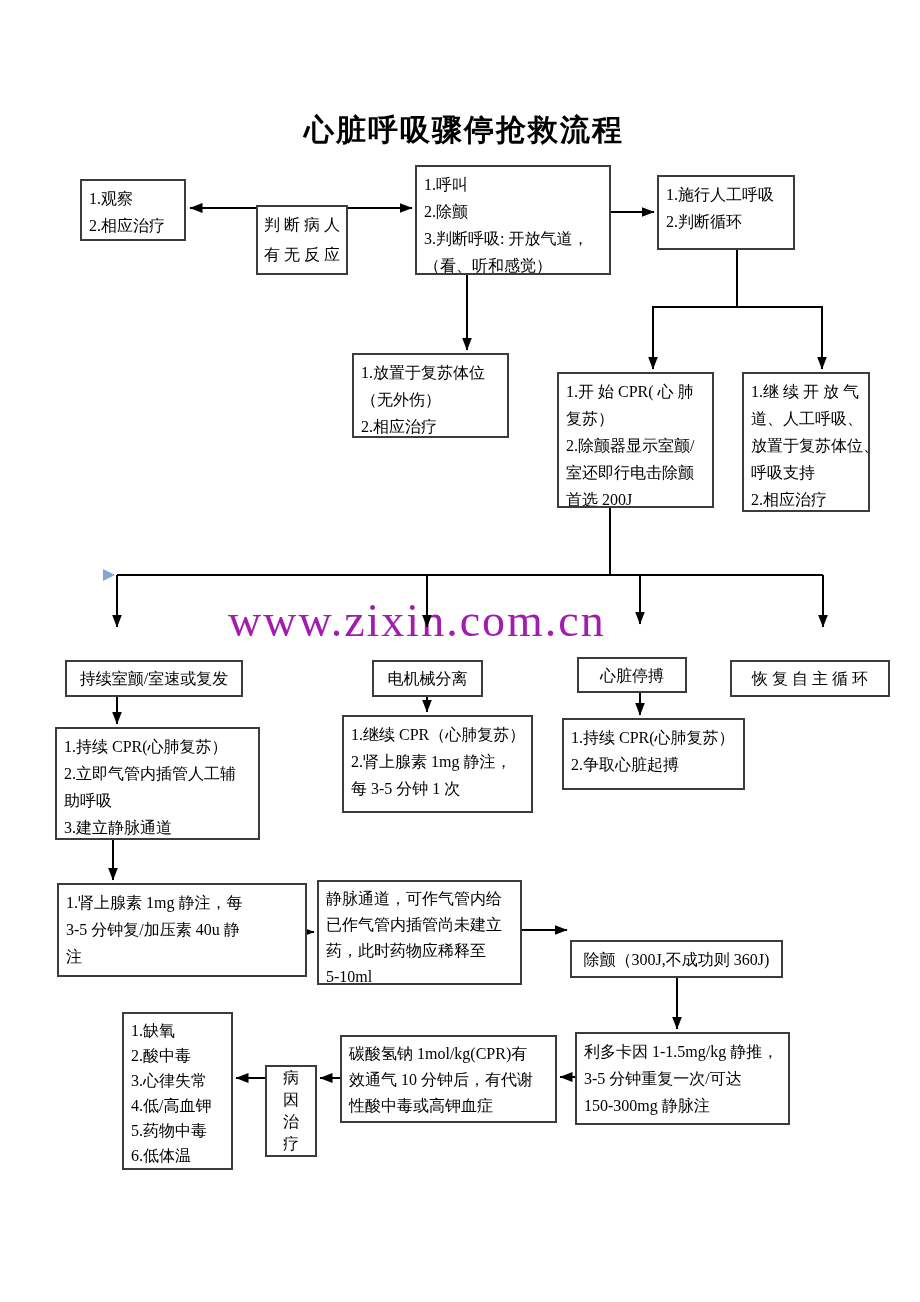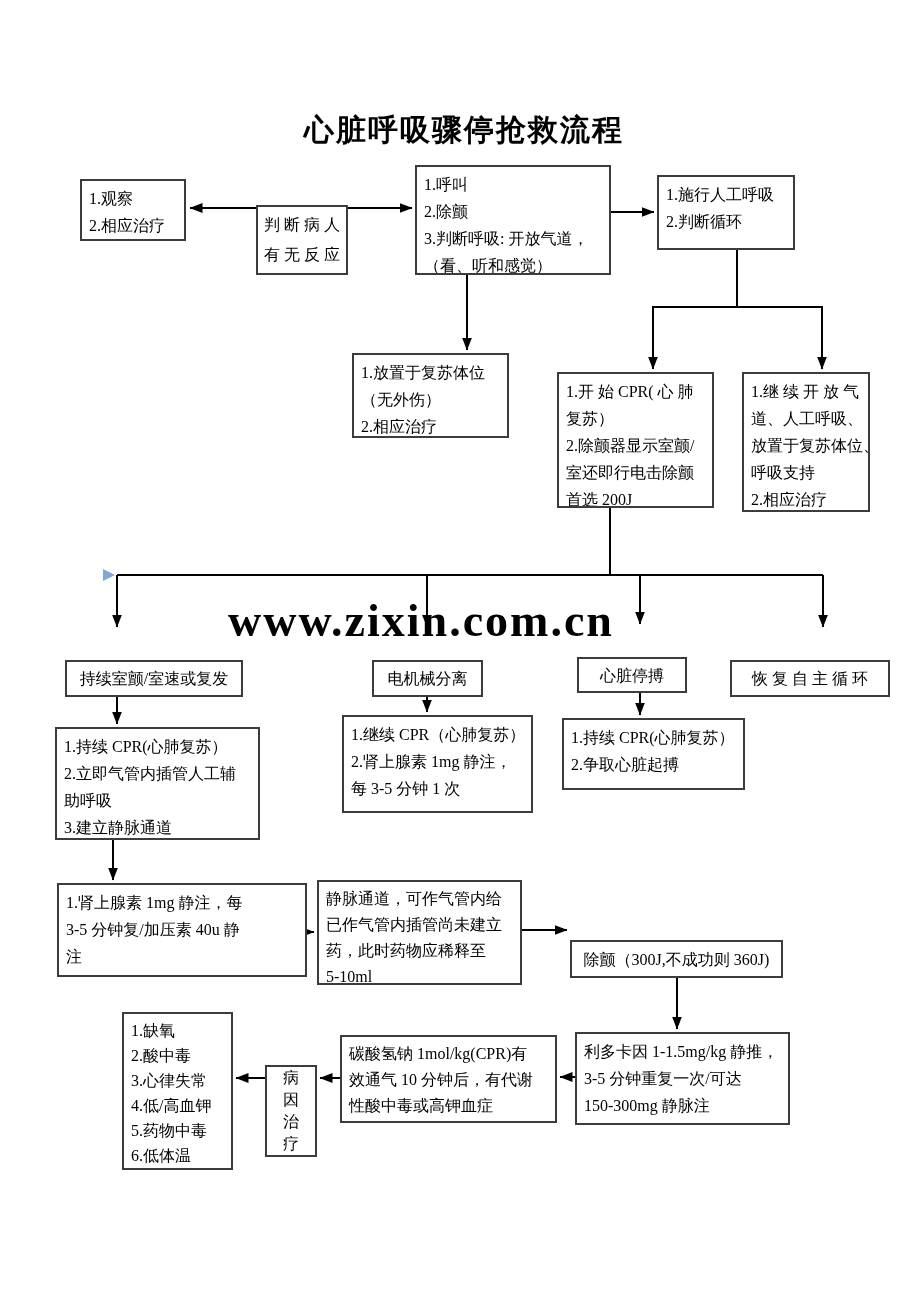--- a/index.html
+++ b/index.html
@@ -159,14 +159,14 @@
       </div>
       <div class="node" style="left: 122px; top: 1012px; width: 111px; height: 158px; border-color: rgb(60, 60, 60); line-height: 25px;">
         <div class="ln">1.缺氧</div>
         <div class="ln">2.酸中毒</div>
         <div class="ln">3.心律失常</div>
         <div class="ln">4.低/高血钾</div>
         <div class="ln">5.药物中毒</div>
         <div class="ln">6.低体温</div>
       </div>
     </div>
-  <div class="watermark" style="color: #000000; font-weight: bold;">www.zixin.com.cn</div>
+  <div class="watermark" style="color: #a21caf;">www.zixin.com.cn</div>
 </div>
 
 </body></html>

